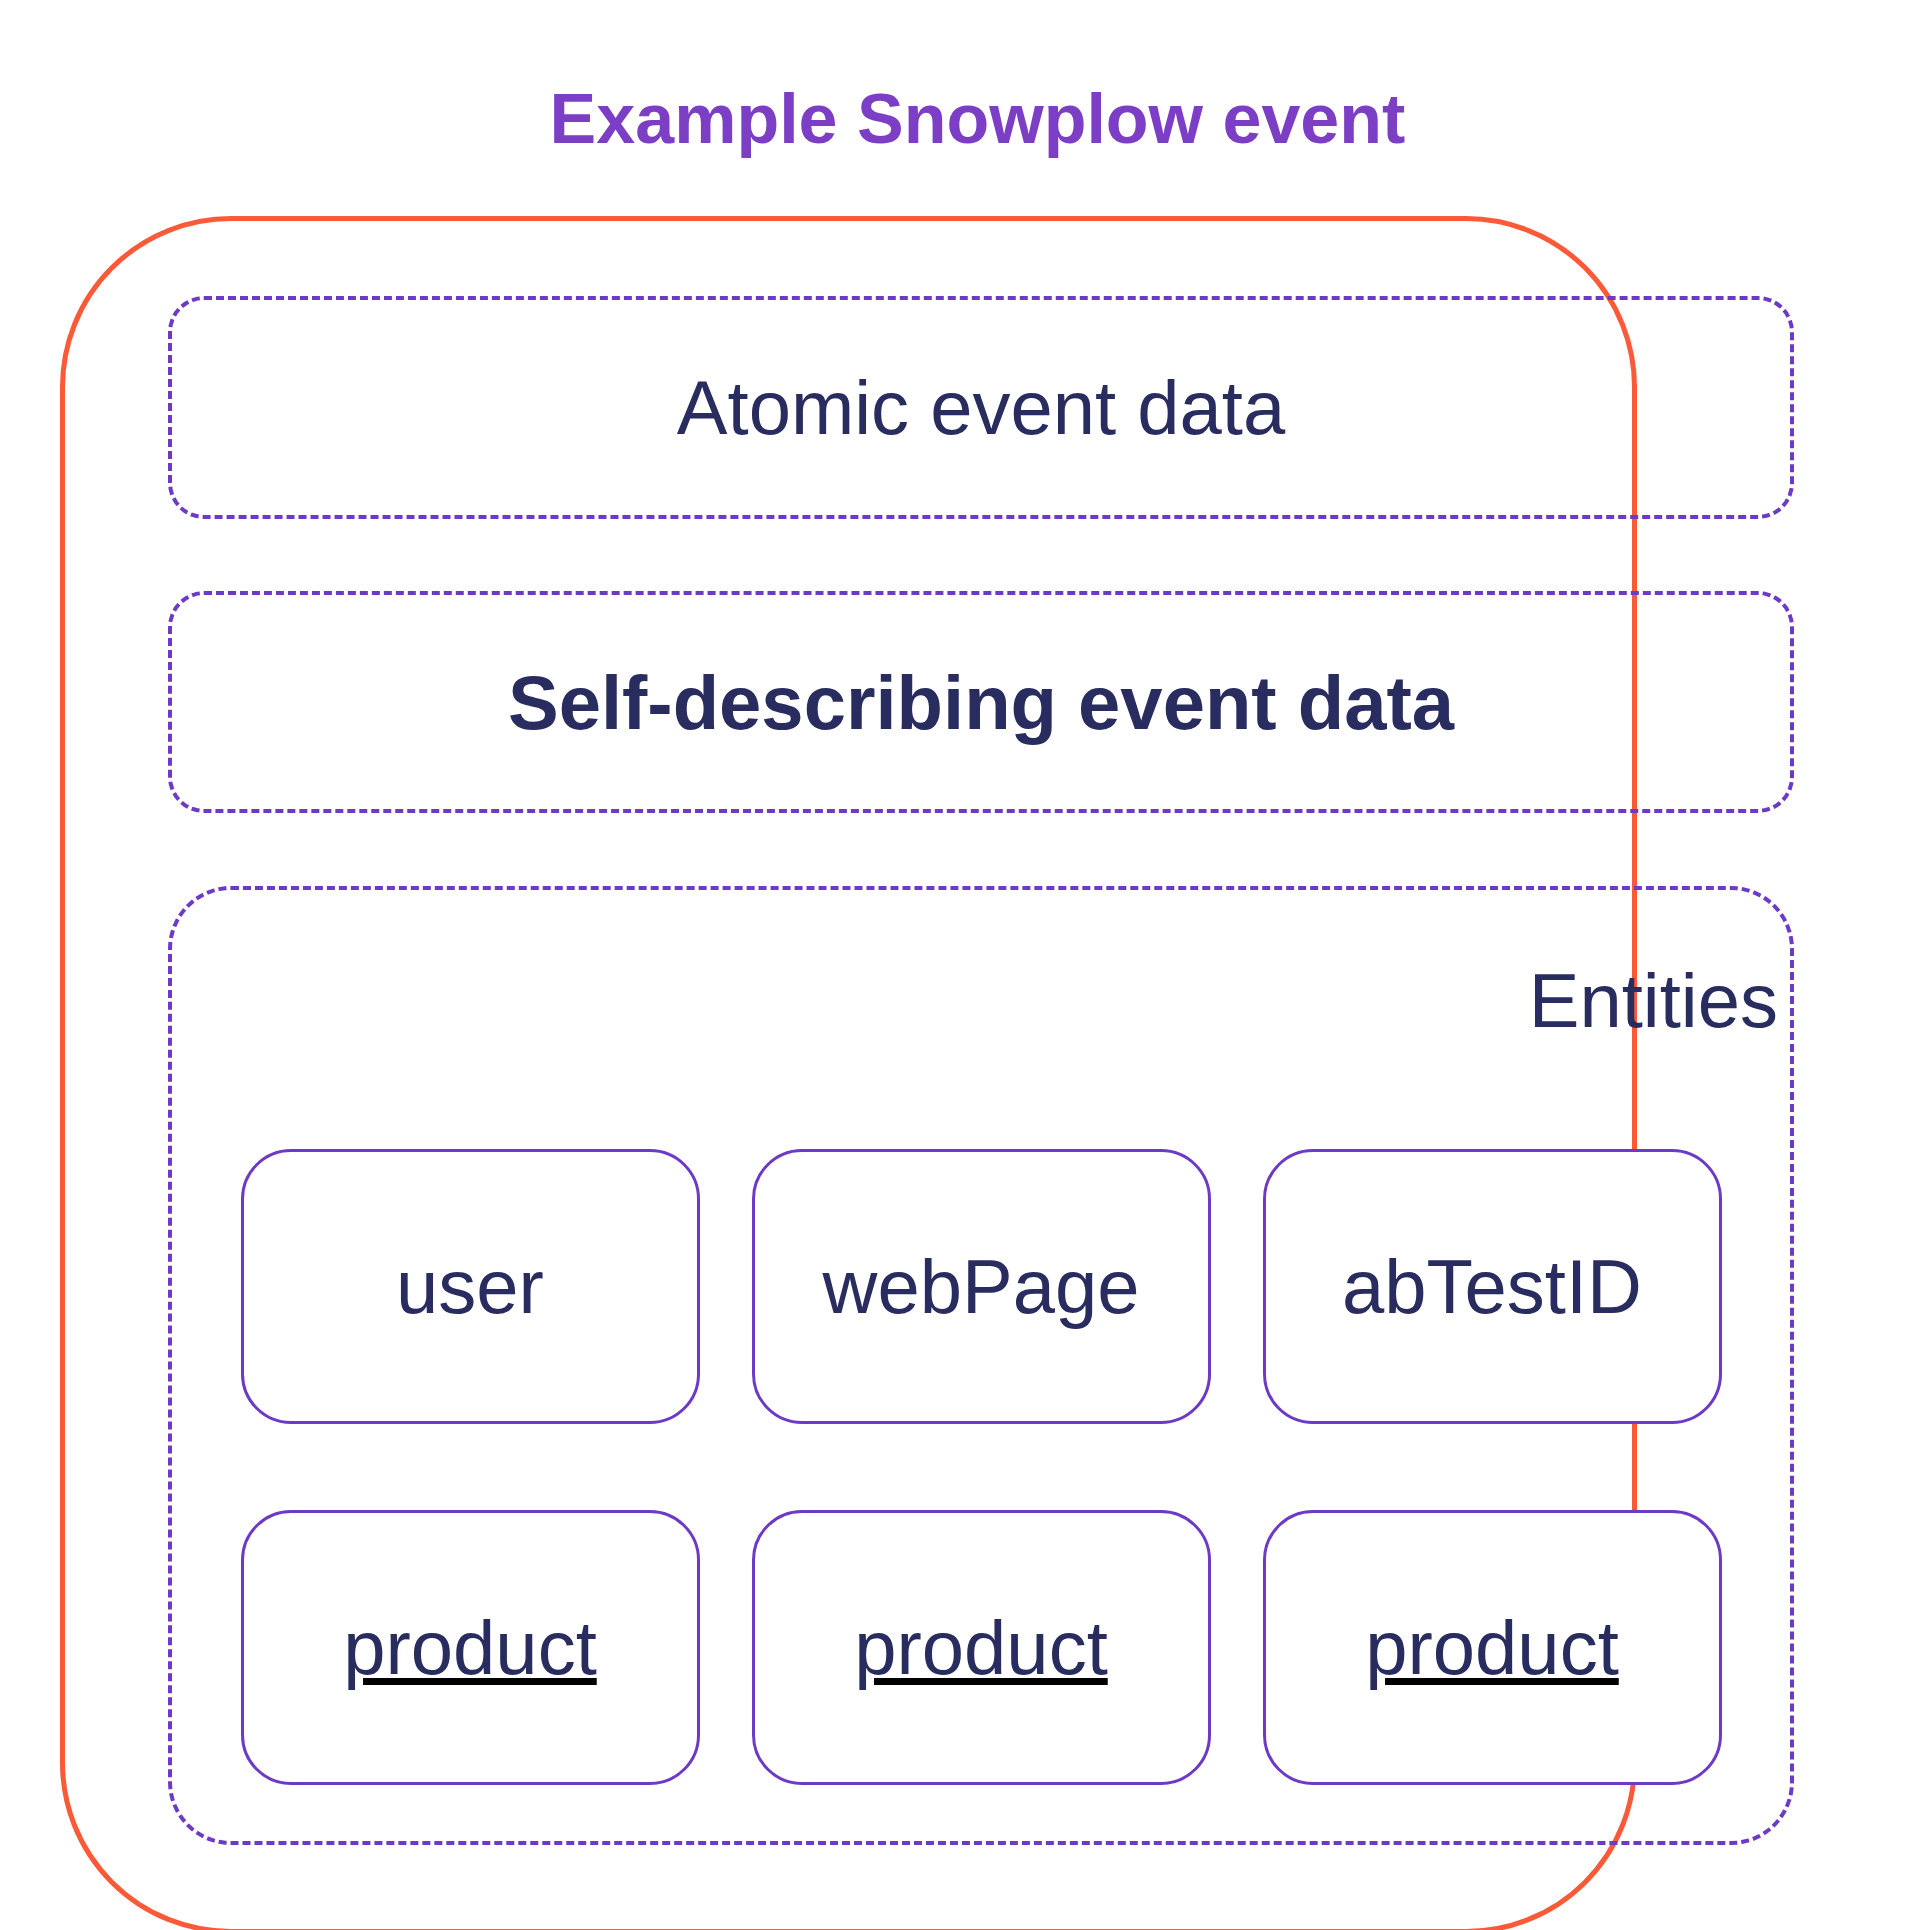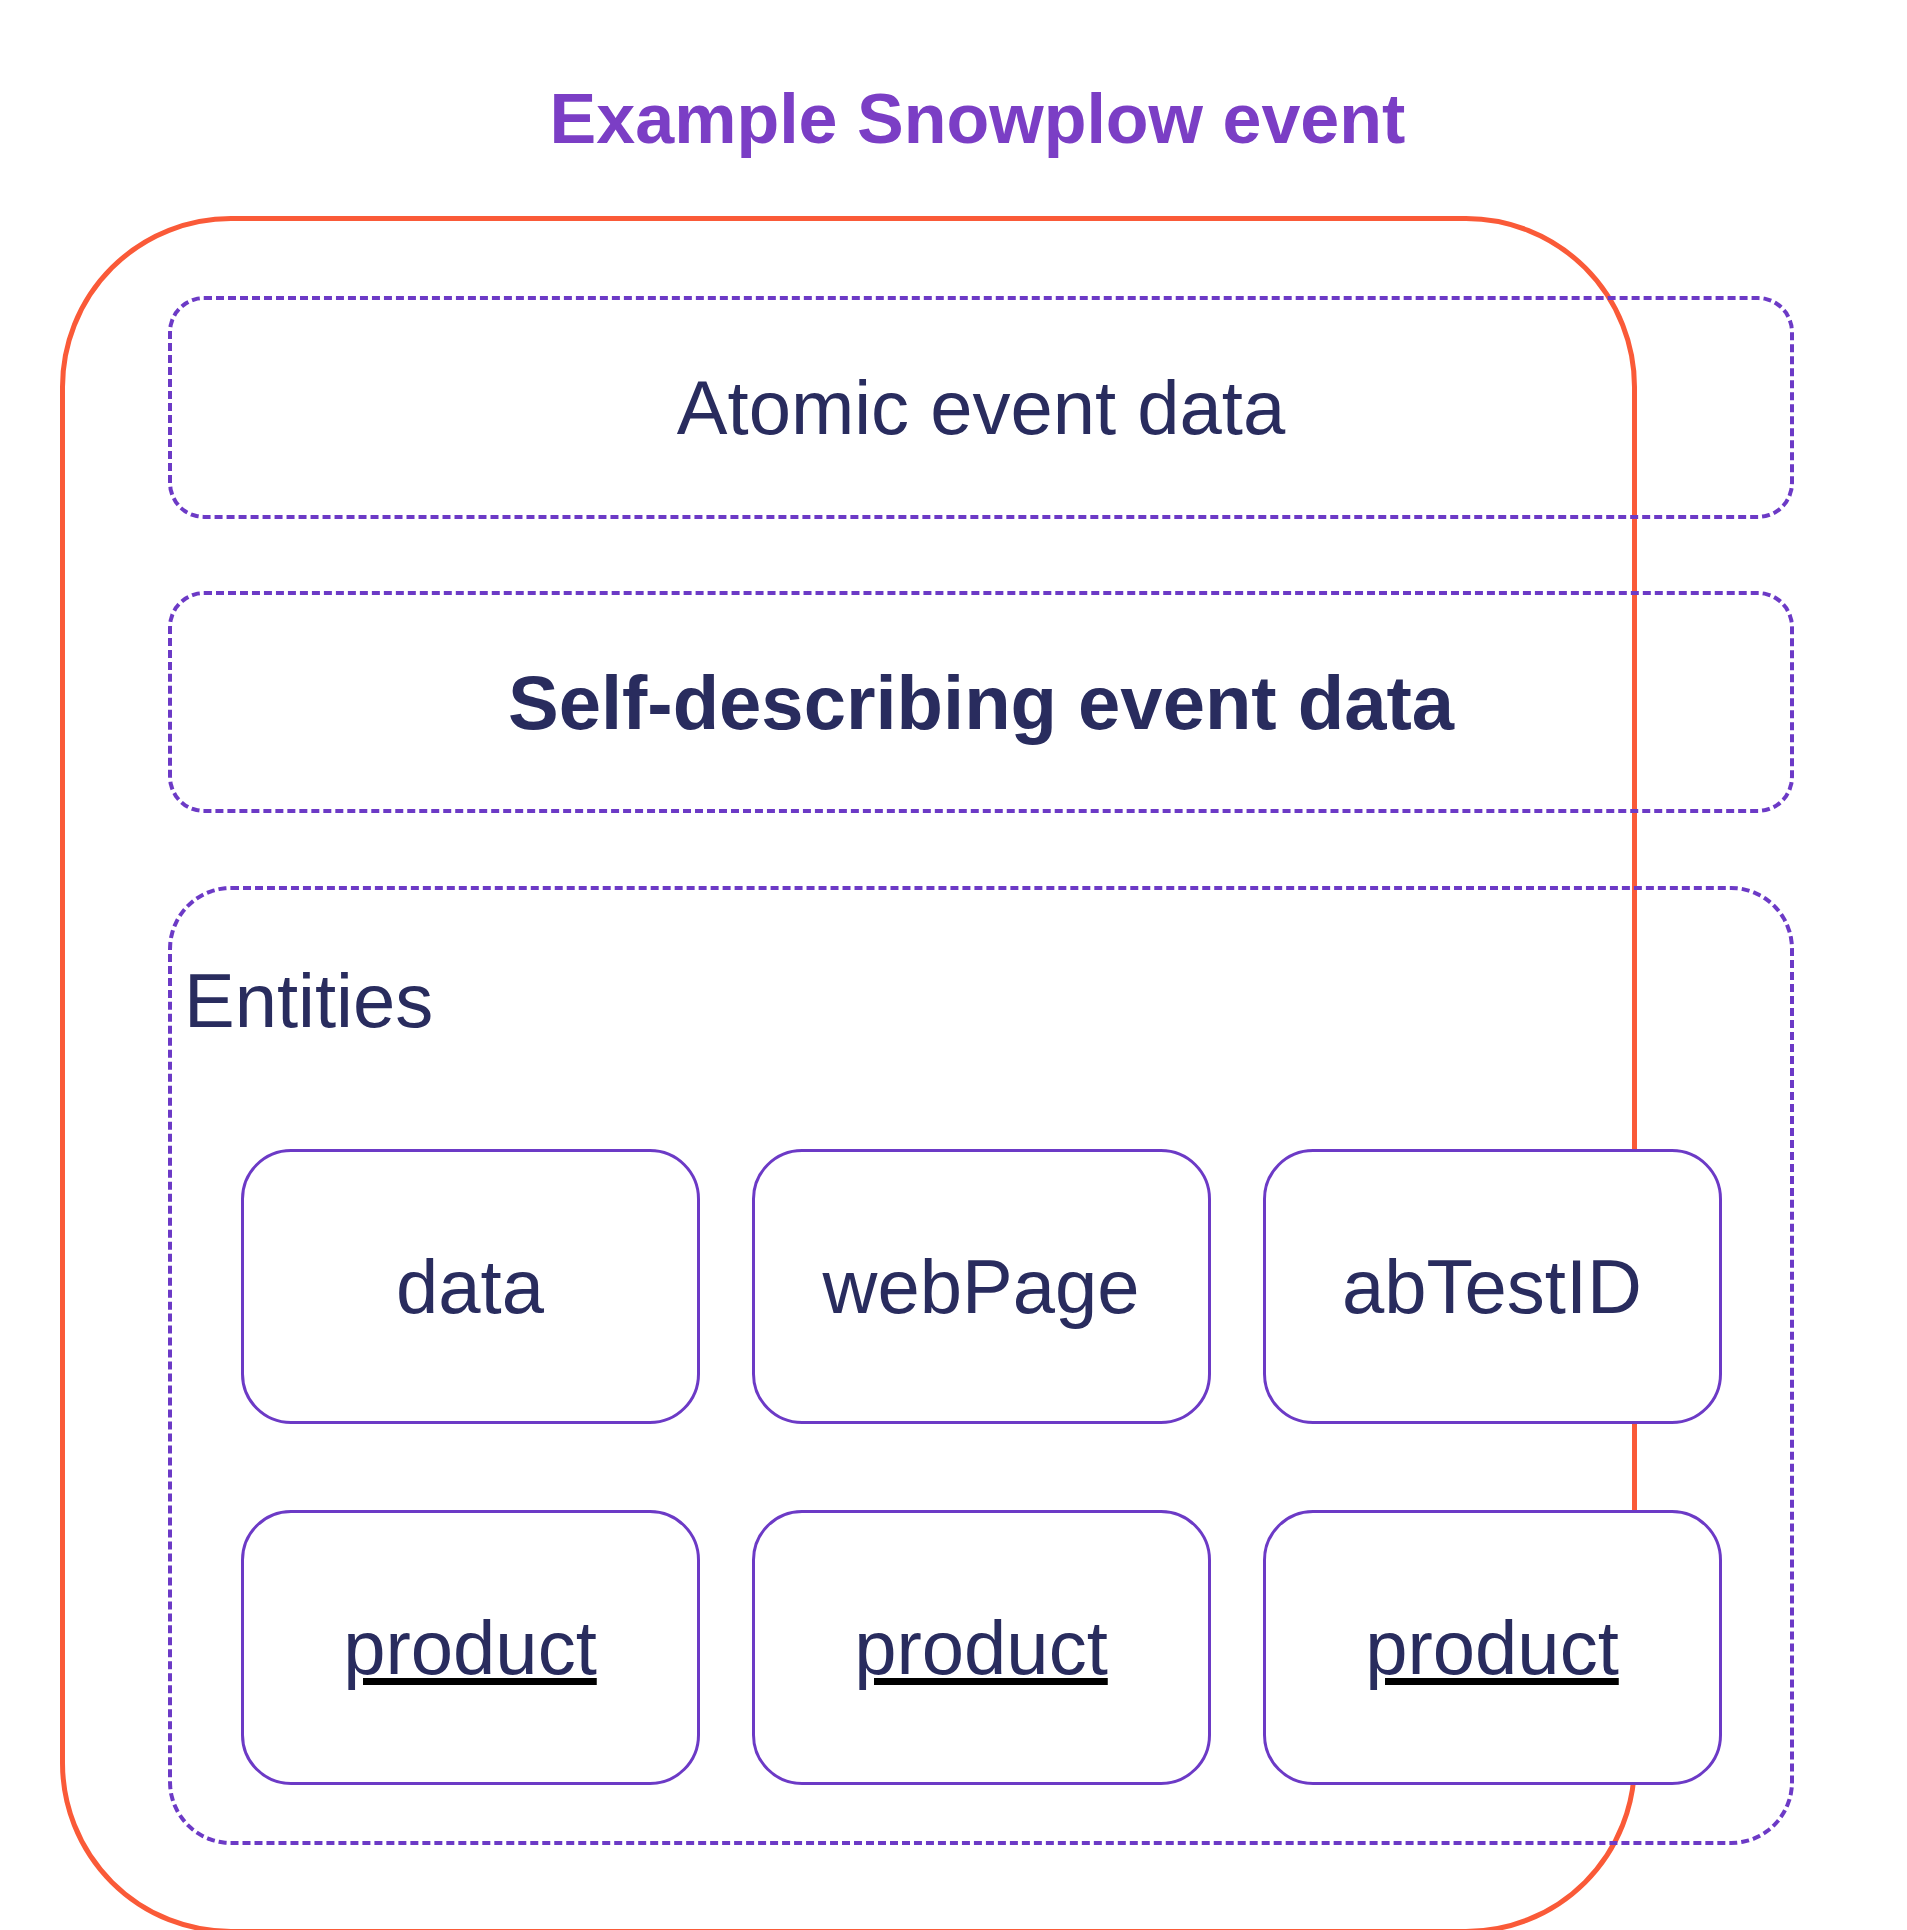--- a/index.html
+++ b/index.html
@@ -68,21 +68,21 @@
     width: 1626px;
     height: 959px;
     border: 4.5px dashed var(--dashed-border);
     border-radius: 63px;
   }
   .entities-label {
     position: absolute;
     left: 0;
     top: 56px;
     width: 100%;
-    text-align: left;
+    text-align: right;
     font-size: 76px;
     line-height: 86px;
     color: var(--text);
   }
   .entity-row {
     position: absolute;
     left: 0;
     width: 100%;
     display: flex;
     justify-content: center;
@@ -129,21 +129,21 @@
 
     <div class="section section-self">
       <span class="section-label">Self-describing event data</span>
     </div>
 
     <div class="entities">
       <div class="entities-label">Entities</div>
 
       <div class="entity-row entity-row-1">
         <div class="entity-box">
-          <span class="entity-label">data</span>
+          <span class="entity-label">user</span>
         </div>
         <div class="entity-box">
           <span class="entity-label">webPage</span>
         </div>
         <div class="entity-box">
           <span class="entity-label">abTestID</span>
         </div>
       </div>
 
       <div class="entity-row entity-row-2">

